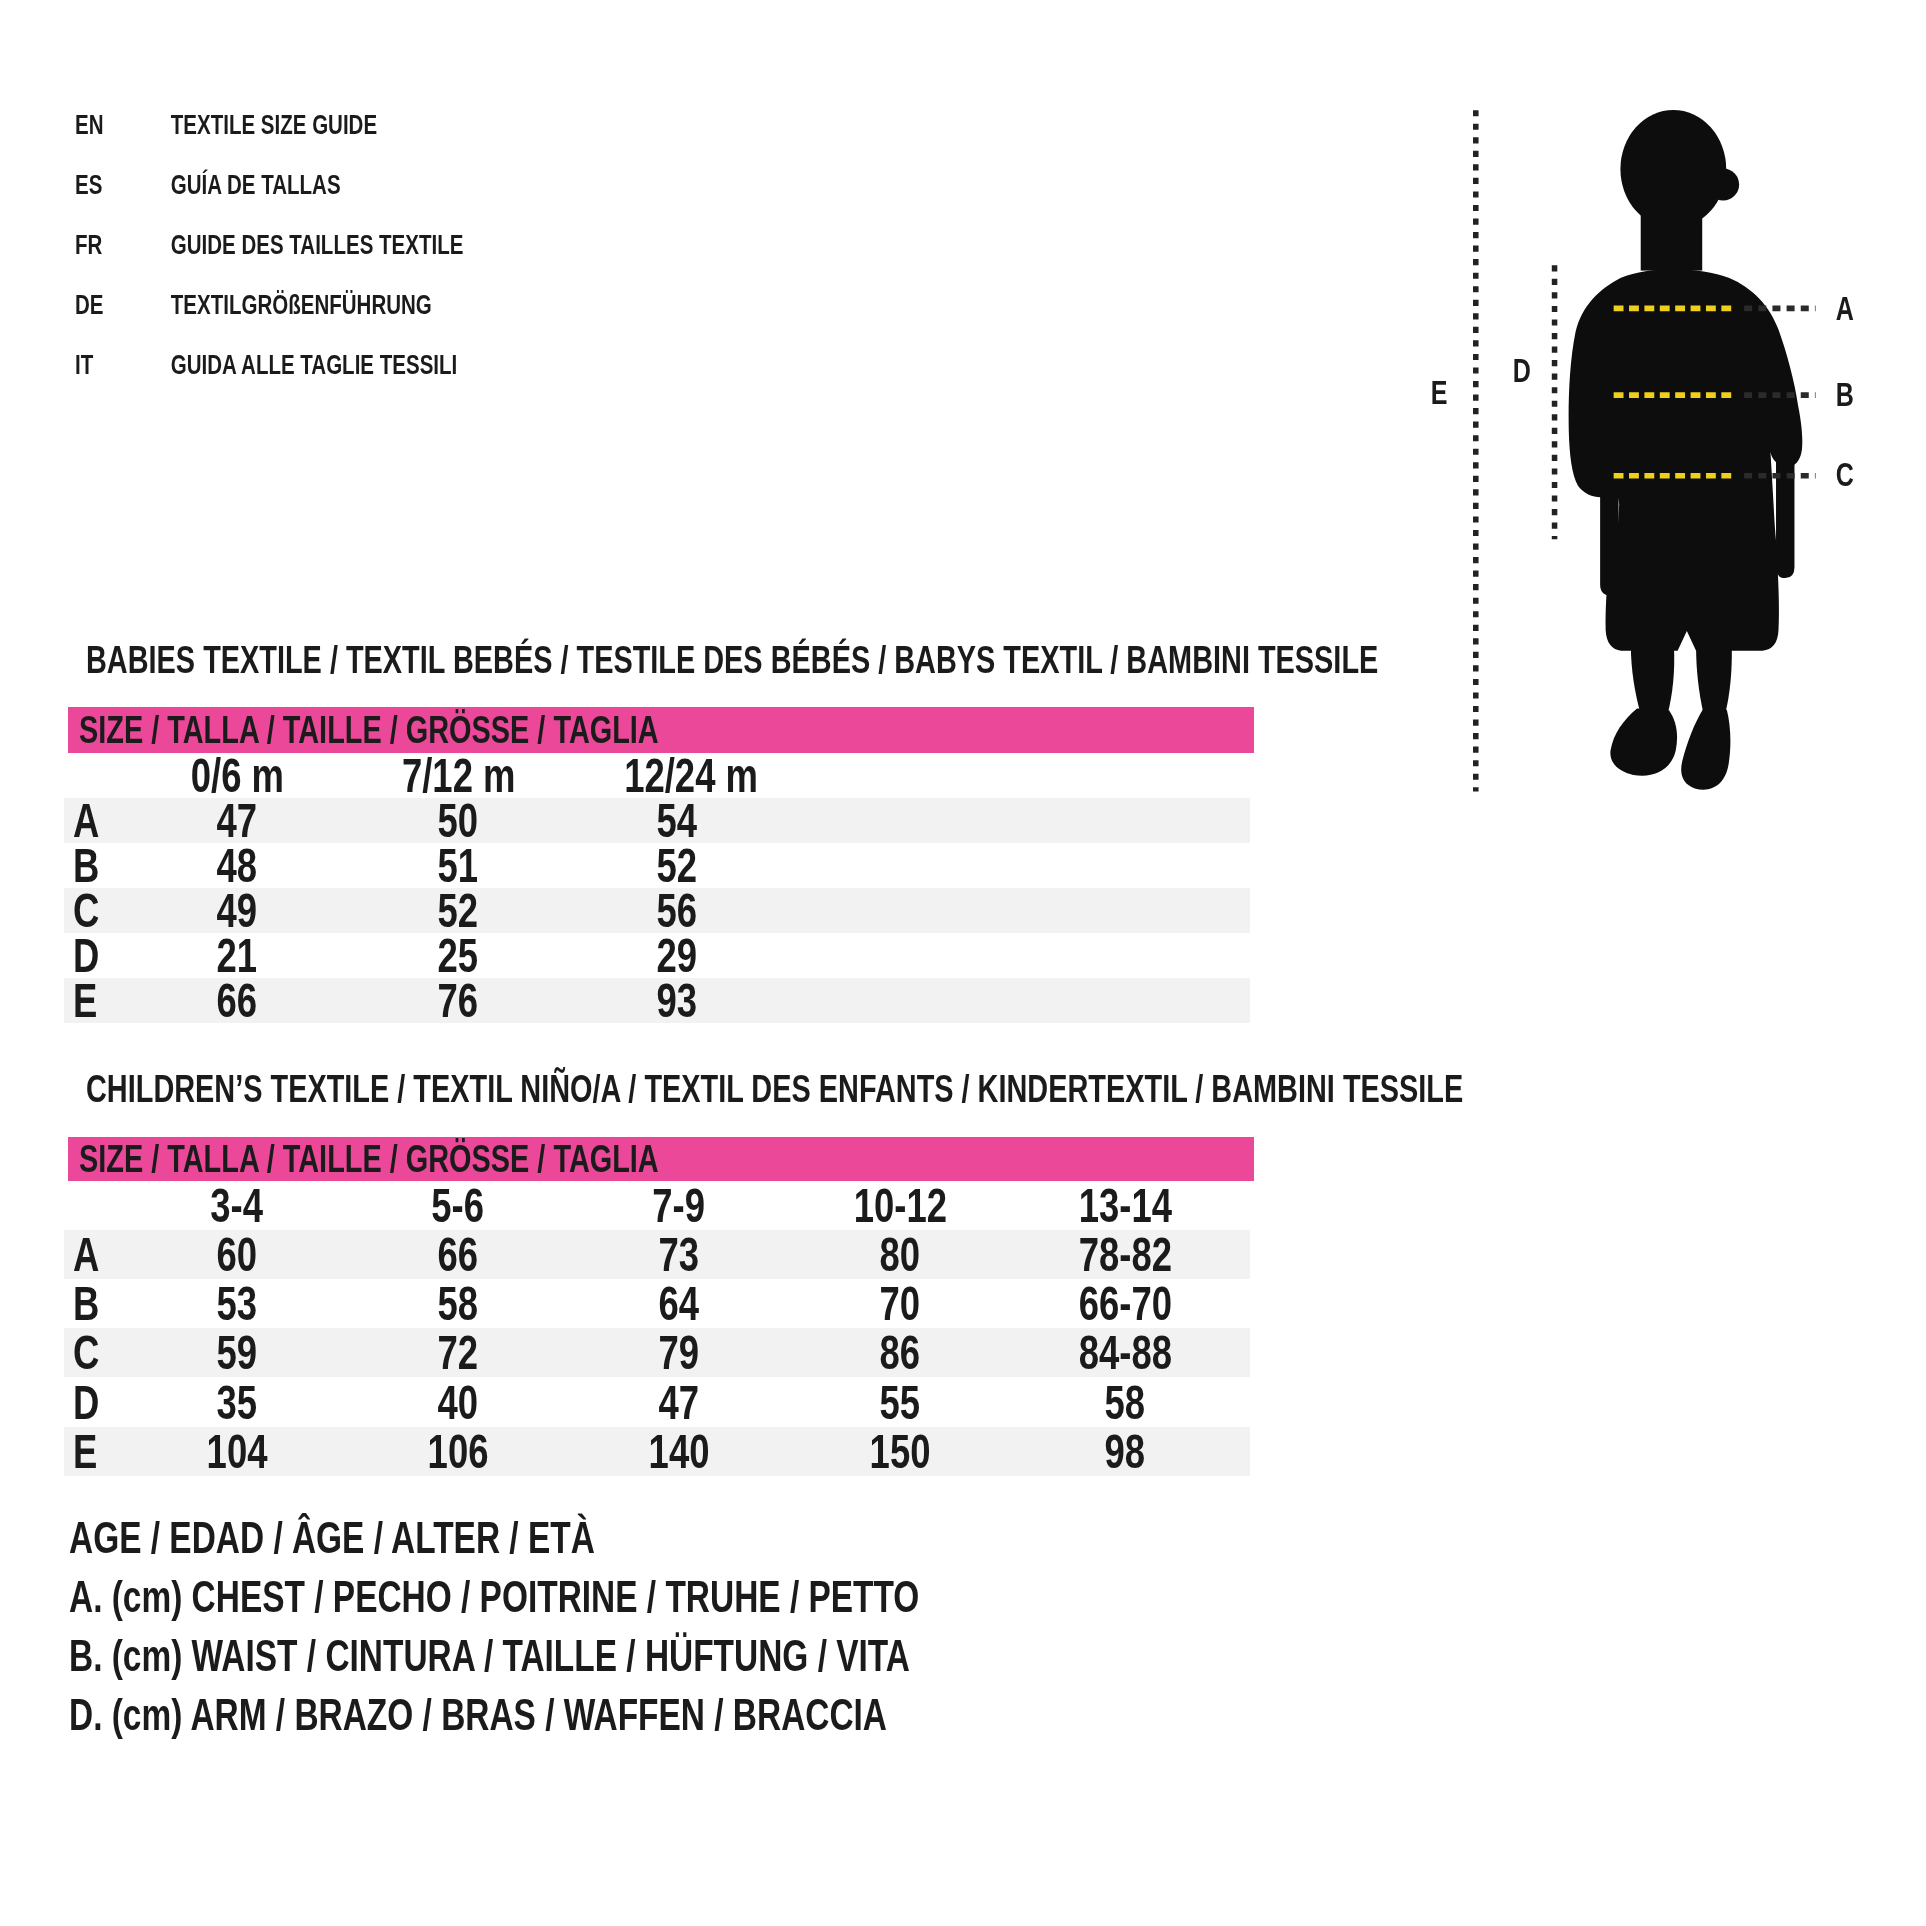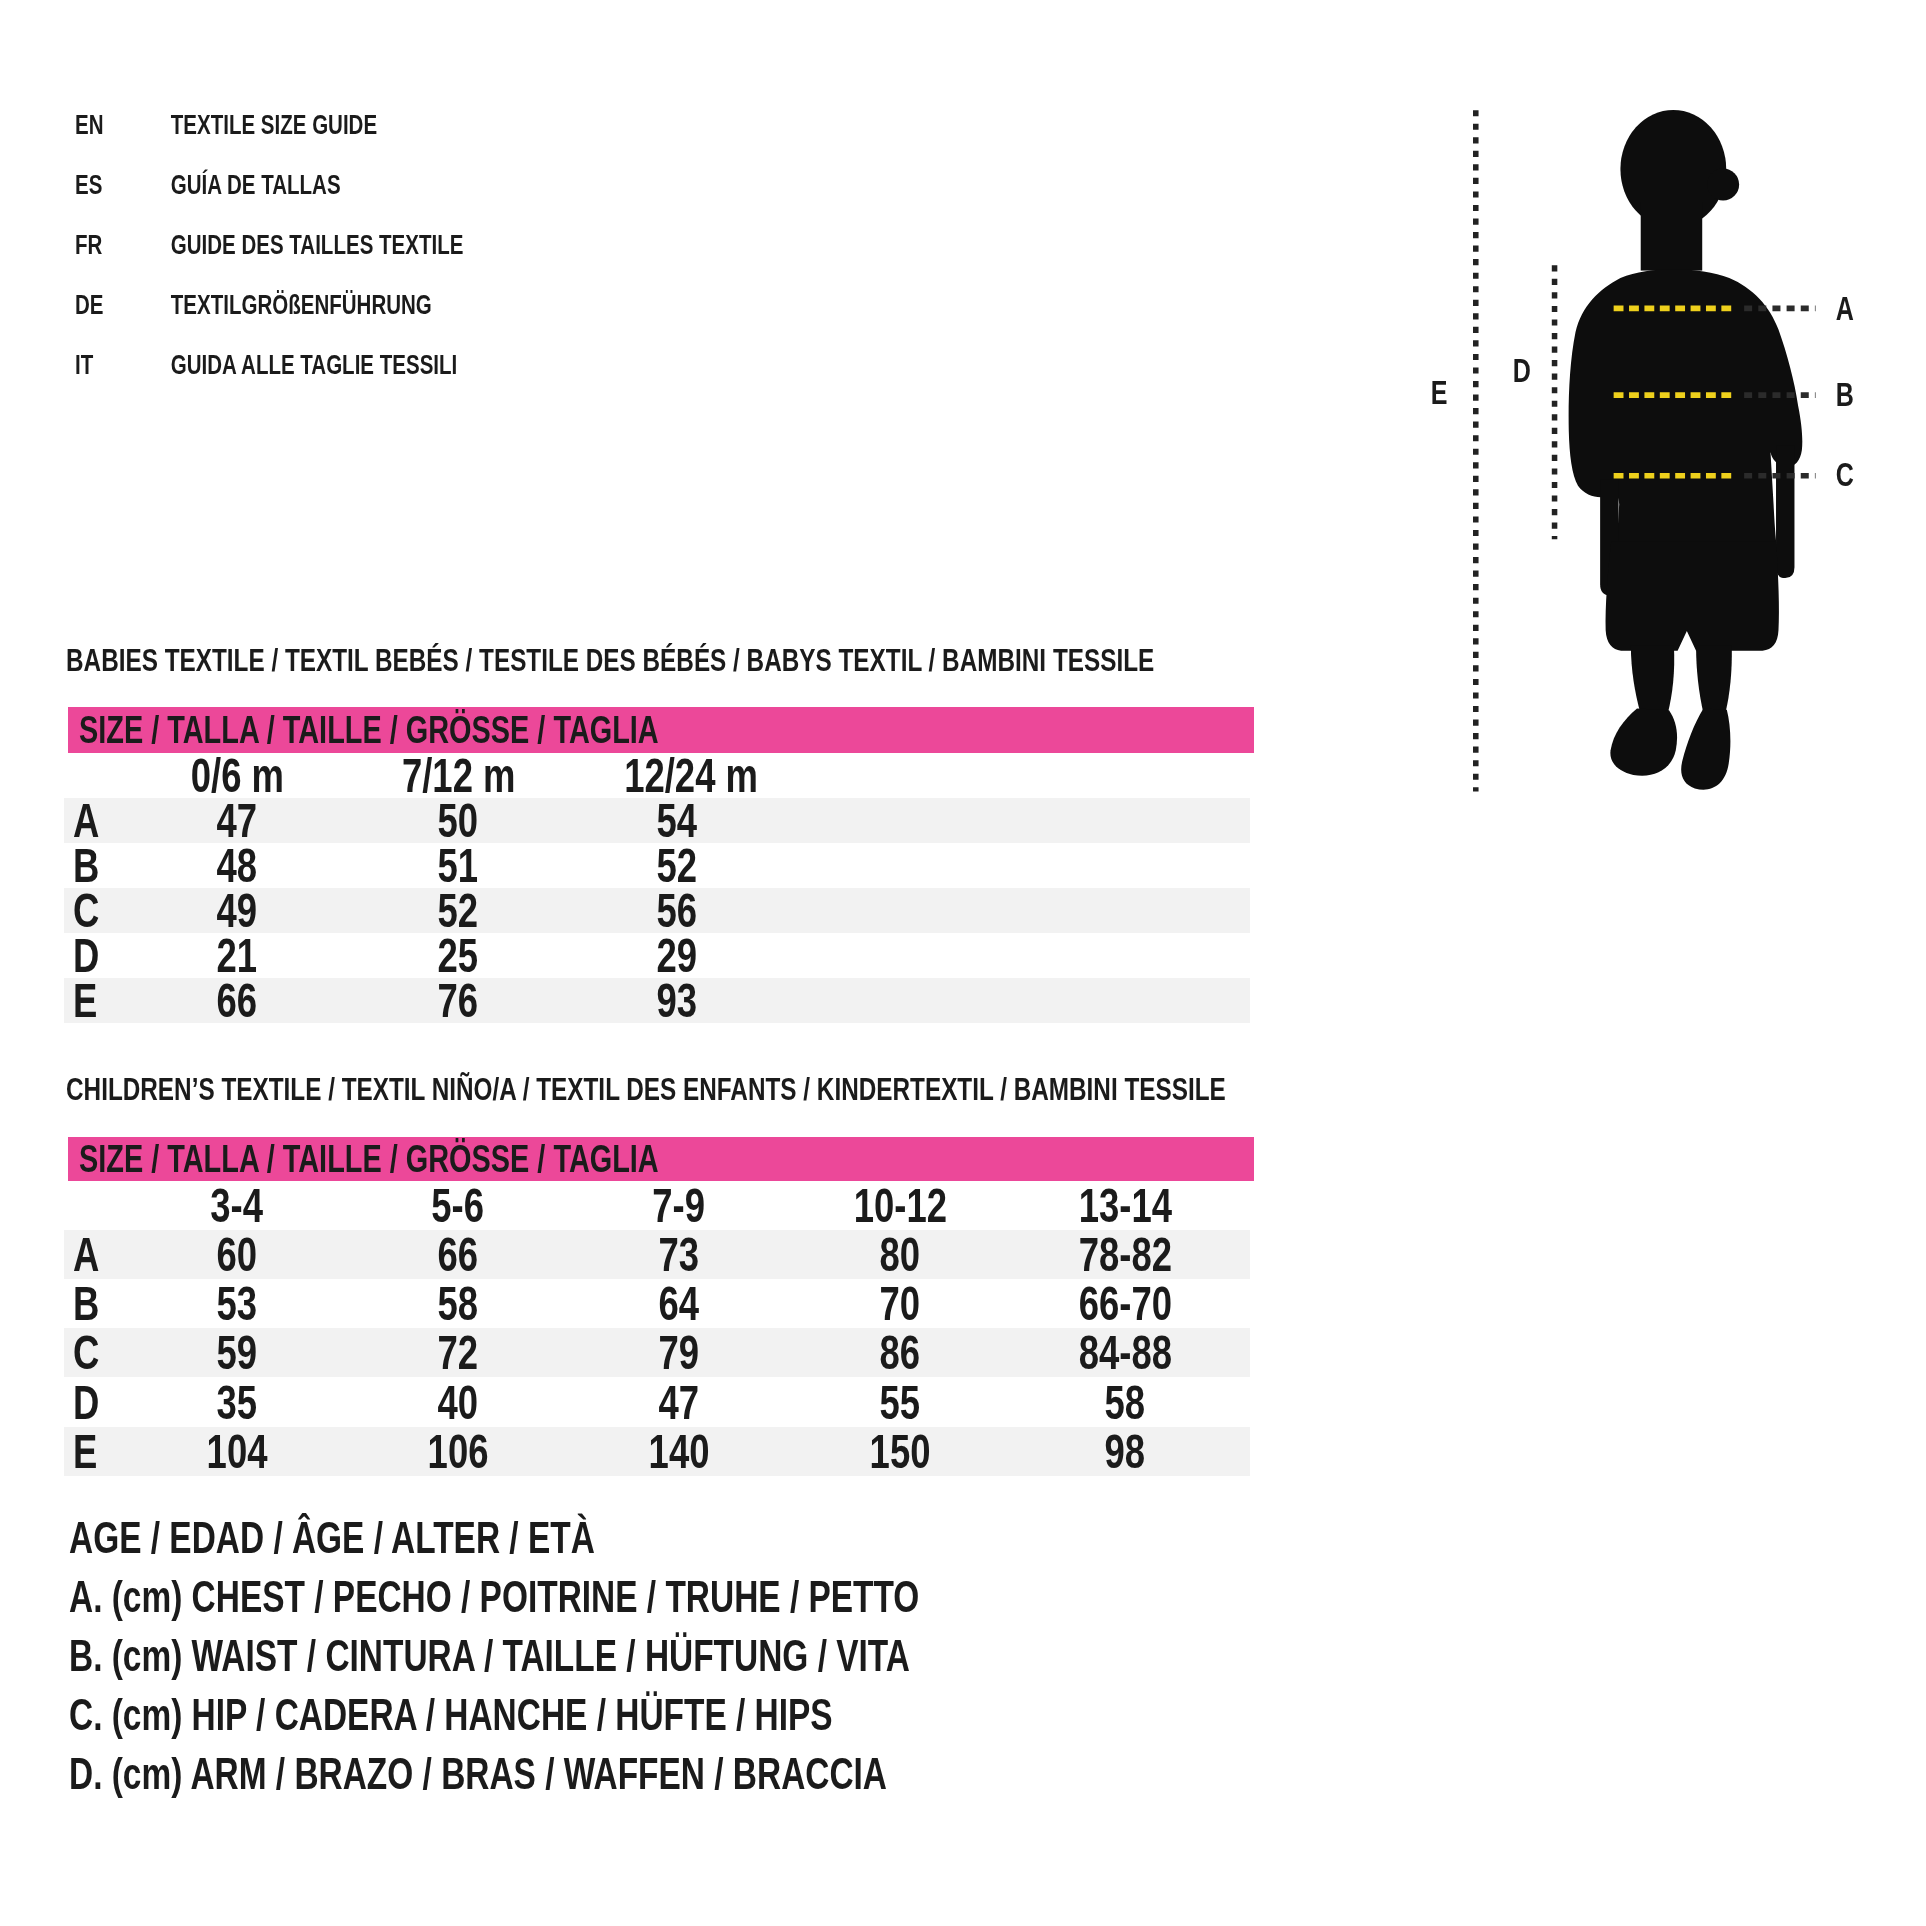--- a/index.html
+++ b/index.html
@@ -11,21 +11,21 @@
   
   .cx{display:inline-block;transform:scaleX(.76);transform-origin:0 50%;white-space:nowrap}
   .cxc{display:inline-block;transform:scaleX(.76);transform-origin:50% 50%;white-space:nowrap}
 
   
   #lang-block{left:75px;top:95px}
   .lang-row{height:60px;line-height:60px;font-size:27px}
   .lang-code{display:inline-block;width:126px}
 
   
-  .section-heading{font-size:32px;line-height:54px;left:66px}
+  .section-heading{font-size:38px;line-height:54px;left:86px}
 
   
   .size-bar{left:68px;width:1186px;background:#ec4899;font-size:38px}
   .size-bar .cx{margin-left:11px}
 
   
   .trow{left:64px;width:1186px;font-size:48px}
   .trow.stripe{background:#f2f2f2}
   .rl{position:absolute;left:8.6px;top:0}
   .cell{position:absolute;width:148px;text-align:center;top:0}
@@ -196,16 +196,15 @@
   <span class="cell c-c1"><span class="cxc">106</span></span>
   <span class="cell c-c2"><span class="cxc">140</span></span>
   <span class="cell c-c3"><span class="cxc">150</span></span>
   <span class="cell c-c4"><span class="cxc">98</span></span>
 </div>
 
 <div id="legend-block" class="abs">
   <div class="legend-row"><span class="cx">AGE / EDAD / ÂGE / ALTER / ETÀ</span></div>
   <div class="legend-row"><span class="cx">A. (cm) CHEST / PECHO / POITRINE / TRUHE / PETTO</span></div>
   <div class="legend-row"><span class="cx">B. (cm) WAIST / CINTURA / TAILLE / HÜFTUNG / VITA</span></div>
-  <div class="legend-row"><span class="cx">C. (cm) HIP / CADERA / HANCHE / HÜFTE / HIPS</span></div>
   <div class="legend-row"><span class="cx">D. (cm) ARM / BRAZO / BRAS / WAFFEN / BRACCIA</span></div>
 </div>
 
 
 </body></html>

